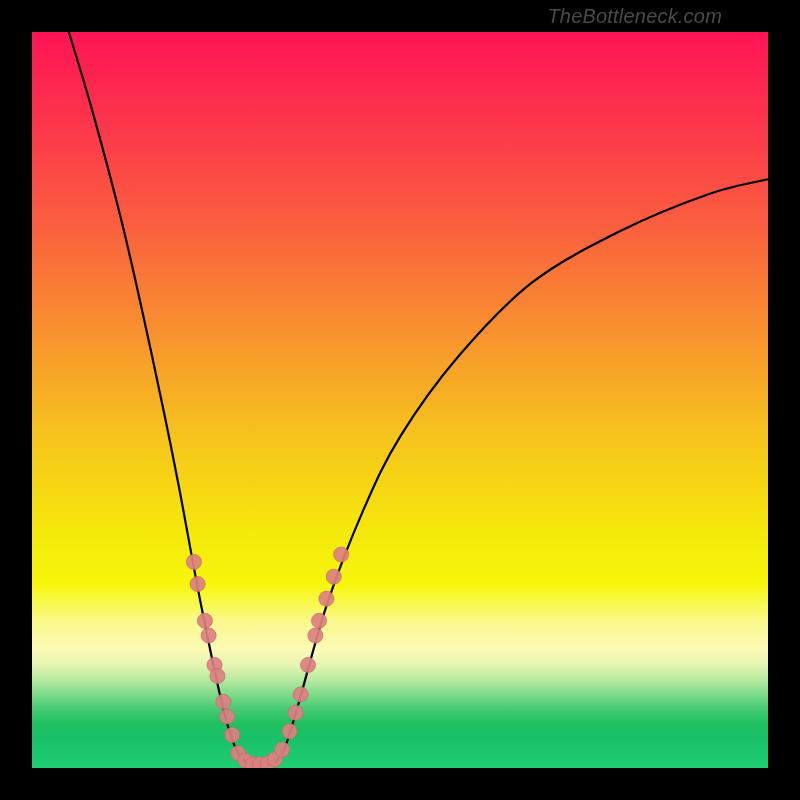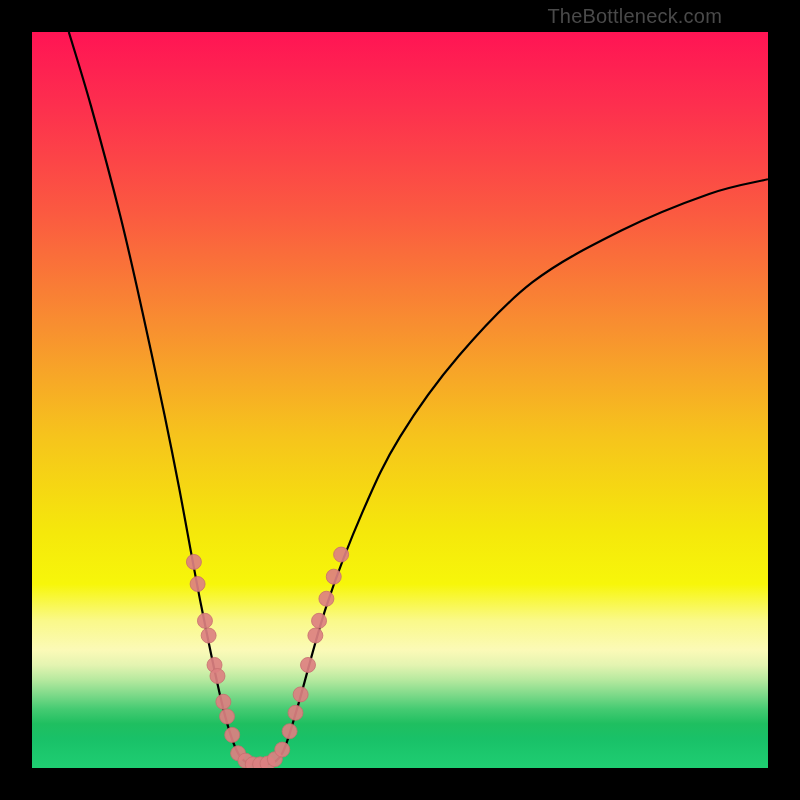--- a/index.html
+++ b/index.html
@@ -11,20 +11,21 @@
     background: #000;
     font-family: Arial, Helvetica, sans-serif;
   }
   .frame {
     position: absolute;
     left: 0;
     top: 0;
     width: 732px;
     height: 800px;
     background: #000;
+    font-style: italic;
   }
   .plot {
     position: absolute;
     left: 32px;
     top: 32px;
     width: 736px;
     height: 736px;
     
     background: linear-gradient(
       to bottom,

